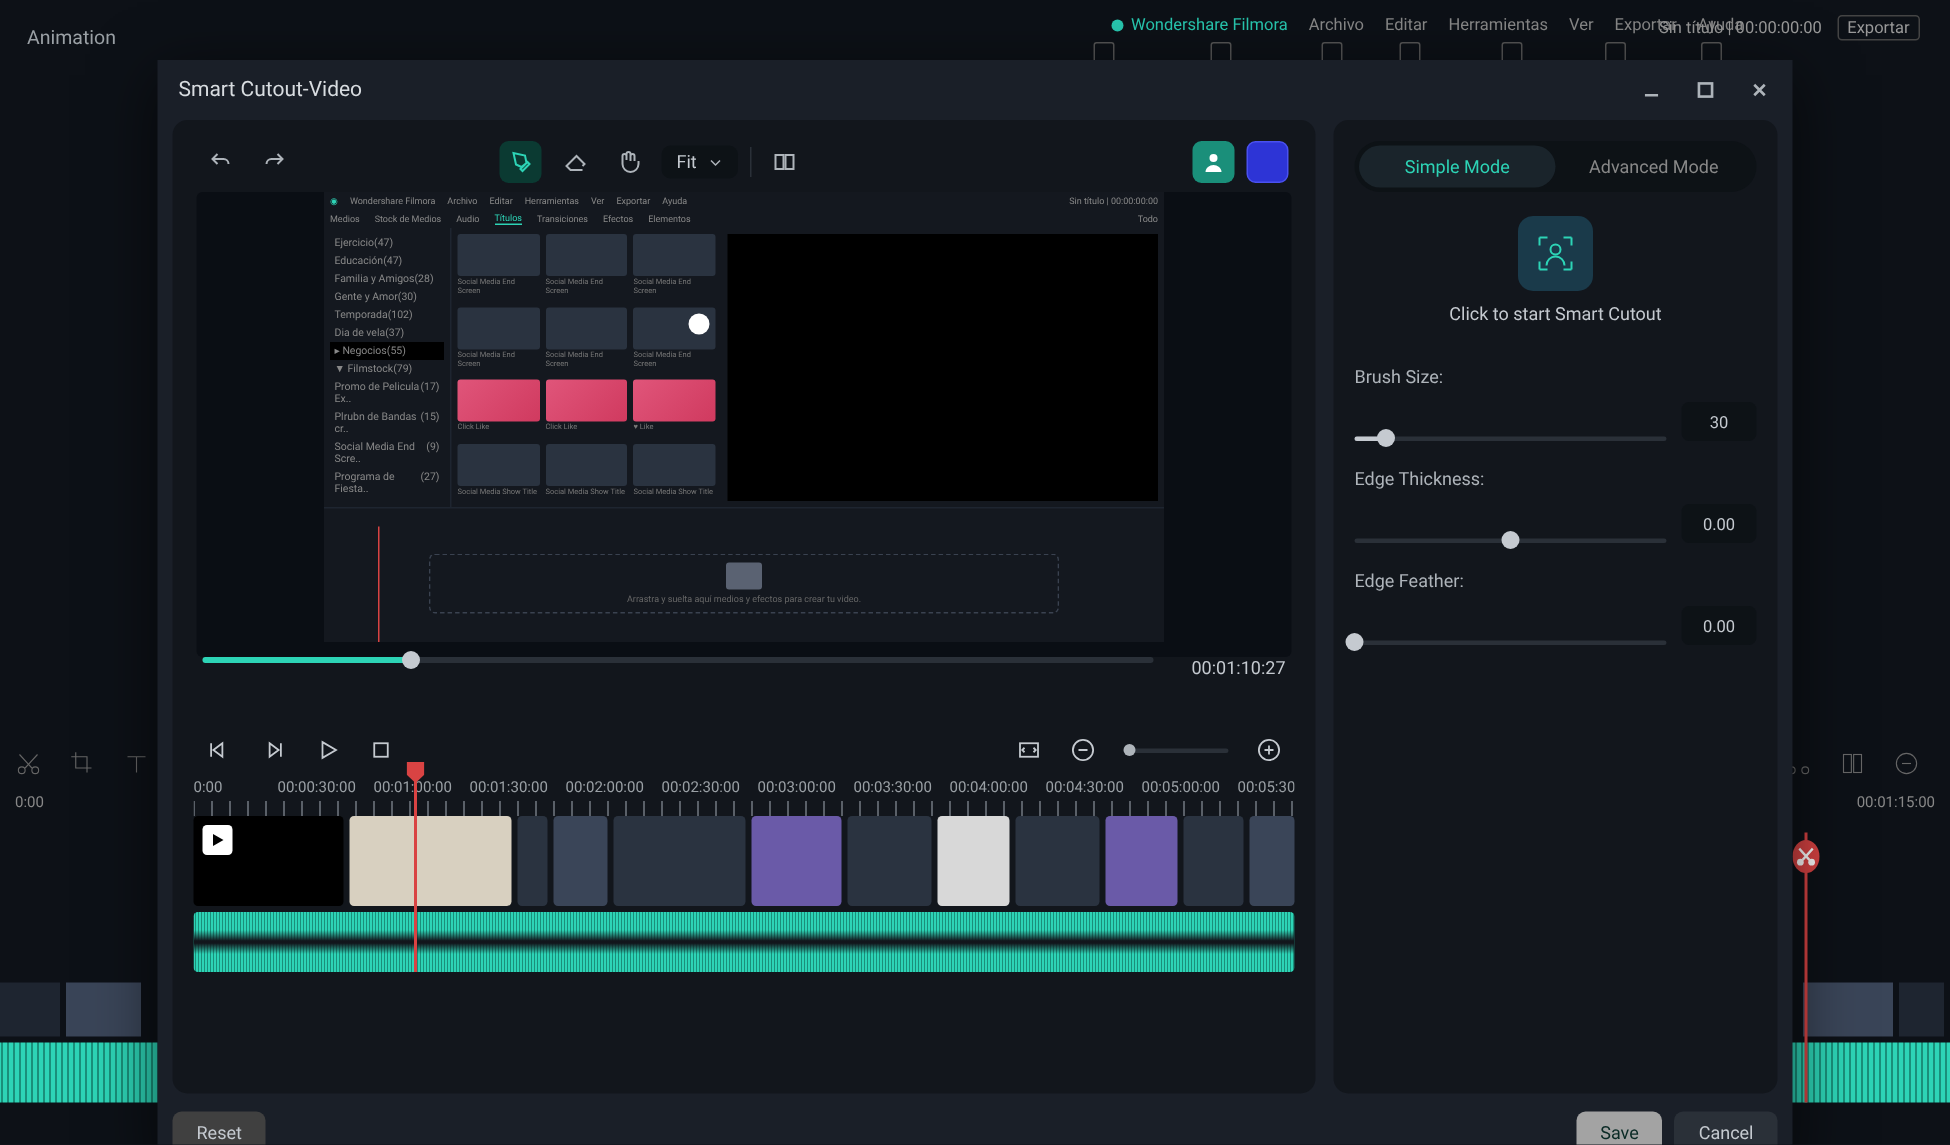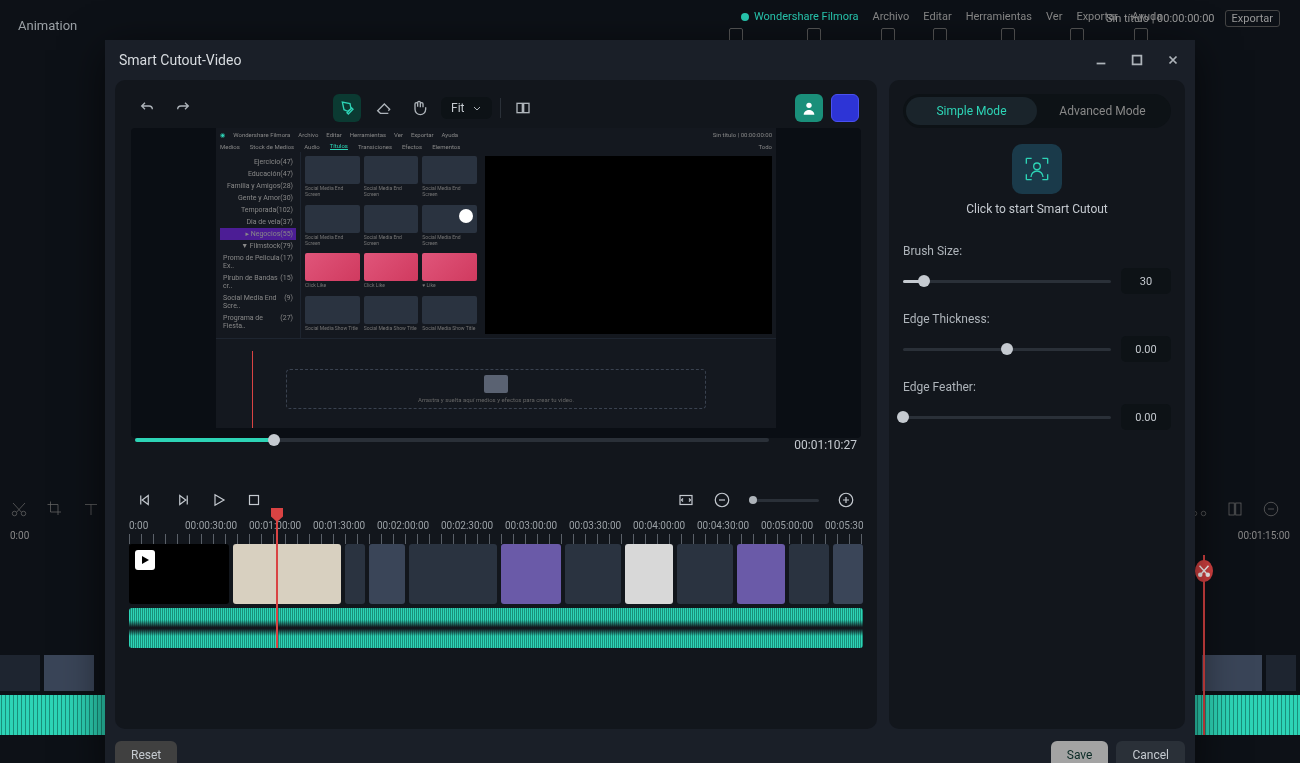--- a/index.html
+++ b/index.html
@@ -43,21 +43,21 @@
 .fit-select{background:#0d1216;border-radius:6px;padding:4px 10px;font-size:12px;color:#c5cad0;display:flex;align-items:center;gap:8px;cursor:pointer}
 .spacer{flex:1}
 .avatar-btn{width:28px;height:28px;border-radius:6px;display:flex;align-items:center;justify-content:center;background:#1a8f7a;cursor:pointer}
 .avatar-btn svg{fill:#fff}
 .color-btn{width:28px;height:28px;border-radius:6px;background:#2d34d6;cursor:pointer;border:1px solid #4a51f0}
 .divider{width:1px;height:20px;background:#2a3038}
 
 .preview-area{height:310px;background:#0a0e14;border-radius:4px;margin:0 8px;position:relative;display:flex;justify-content:center;align-items:flex-start;padding-top:0}
 .mini-editor{width:560px;height:300px;background:#14181f;position:relative;display:flex}
 .mini-sidebar{width:85px;background:#14181f;border-right:1px solid #1e2530;font-size:7px;color:#888;padding:4px}
-.mini-sidebar-item{padding:2px 3px;display:flex;justify-content:flex-end}
+.mini-sidebar-item{padding:2px 3px;display:flex;justify-content:flex-start}
 .mini-topbar{height:12px;background:#14181f;display:flex;align-items:center;gap:8px;padding:0 4px;font-size:6px;color:#888}
 .mini-tabs{height:12px;display:flex;gap:10px;font-size:6px;color:#888;padding:0 4px;align-items:center}
 .mini-content{flex:1;display:flex}
 .mini-grid{width:180px;display:grid;grid-template-columns:repeat(3,1fr);gap:4px;padding:4px}
 .mini-thumb{background:#2a3340;border-radius:2px;height:28px;position:relative}
 .mini-thumb.pink{background:linear-gradient(135deg,#e0557a,#d03a5f)}
 .mini-thumb-label{font-size:5px;color:#777;margin-top:1px}
 .mini-preview{flex:1;background:#000;margin:4px}
 .mini-timeline{height:90px;background:#14181f;border-top:1px solid #1e2530;display:flex;flex-direction:column}
 .mini-tl-toolbar{height:12px;display:flex;gap:4px;padding:2px}
@@ -95,21 +95,21 @@
 .tl-playhead-head{position:absolute;top:-10px;left:-5px;width:12px;height:14px;background:#d94343;clip-path:polygon(0 0,100% 0,100% 60%,50% 100%,0 60%)}
 
 .mode-tabs{height:34px;display:flex;background:#0d1216;border-radius:18px;margin-bottom:16px;padding:3px}
 .mode-tab{flex:1;display:flex;align-items:center;justify-content:center;font-size:12px;border-radius:15px;cursor:pointer;color:#888}
 .mode-tab.active{background:#1a242b;color:#2dd4b6}
 .cutout-icon{width:50px;height:50px;border-radius:10px;background:#1a3a4a;margin:6px auto;display:flex;align-items:center;justify-content:center;cursor:pointer}
 .cutout-icon svg{stroke:#2dd4b6;fill:none;stroke-width:2}
 .cutout-label{text-align:center;font-size:12px;color:#c5cad0;margin-top:8px;margin-bottom:28px}
 .slider-group{margin-bottom:18px}
 .slider-label{font-size:12px;color:#aeb4ba;margin-bottom:10px}
-.slider-row{display:flex;align-items:center;gap:10px}
+.slider-row{display:flex;align-items:flex-end;gap:10px}
 .slider-track{flex:1;height:3px;background:#2a3038;border-radius:2px;position:relative}
 .slider-thumb{position:absolute;top:-5px;width:12px;height:12px;border-radius:50%;background:#c5cad0;margin-left:-6px}
 .slider-val{width:50px;height:26px;background:#0d1216;border-radius:5px;display:flex;align-items:center;justify-content:center;font-size:11px;color:#c5cad0}
 
 .modal-footer{display:flex;padding:2px 10px 10px;gap:8px}
 .btn{padding:7px 16px;border-radius:6px;font-size:12px;cursor:pointer;border:none}
 .btn-reset{background:#404040;color:#c5cad0}
 .btn-save{background:#a3a3a3;color:#0a2a25}
 .btn-cancel{background:#2a3038;color:#c5cad0}
 </style>
@@ -340,21 +340,21 @@
                     <span>(30)</span>
                   </div>
                 <div class="mini-sidebar-item">
                     <span>Temporada</span>
                     <span>(102)</span>
                   </div>
                 <div class="mini-sidebar-item">
                     <span>Dia de vela</span>
                     <span>(37)</span>
                   </div>
-                <div class="mini-sidebar-item" style="background:#4c1d95">
+                <div class="mini-sidebar-item" style="background:#000000">
                     <span>▸ Negocios</span>
                     <span>(55)</span>
                   </div>
                 <div class="mini-sidebar-item">
                     <span>▼ Filmstock</span>
                     <span>(79)</span>
                   </div>
                 <div class="mini-sidebar-item">
                     <span>Promo de Pelicula Ex..</span>
                     <span>(17)</span>

